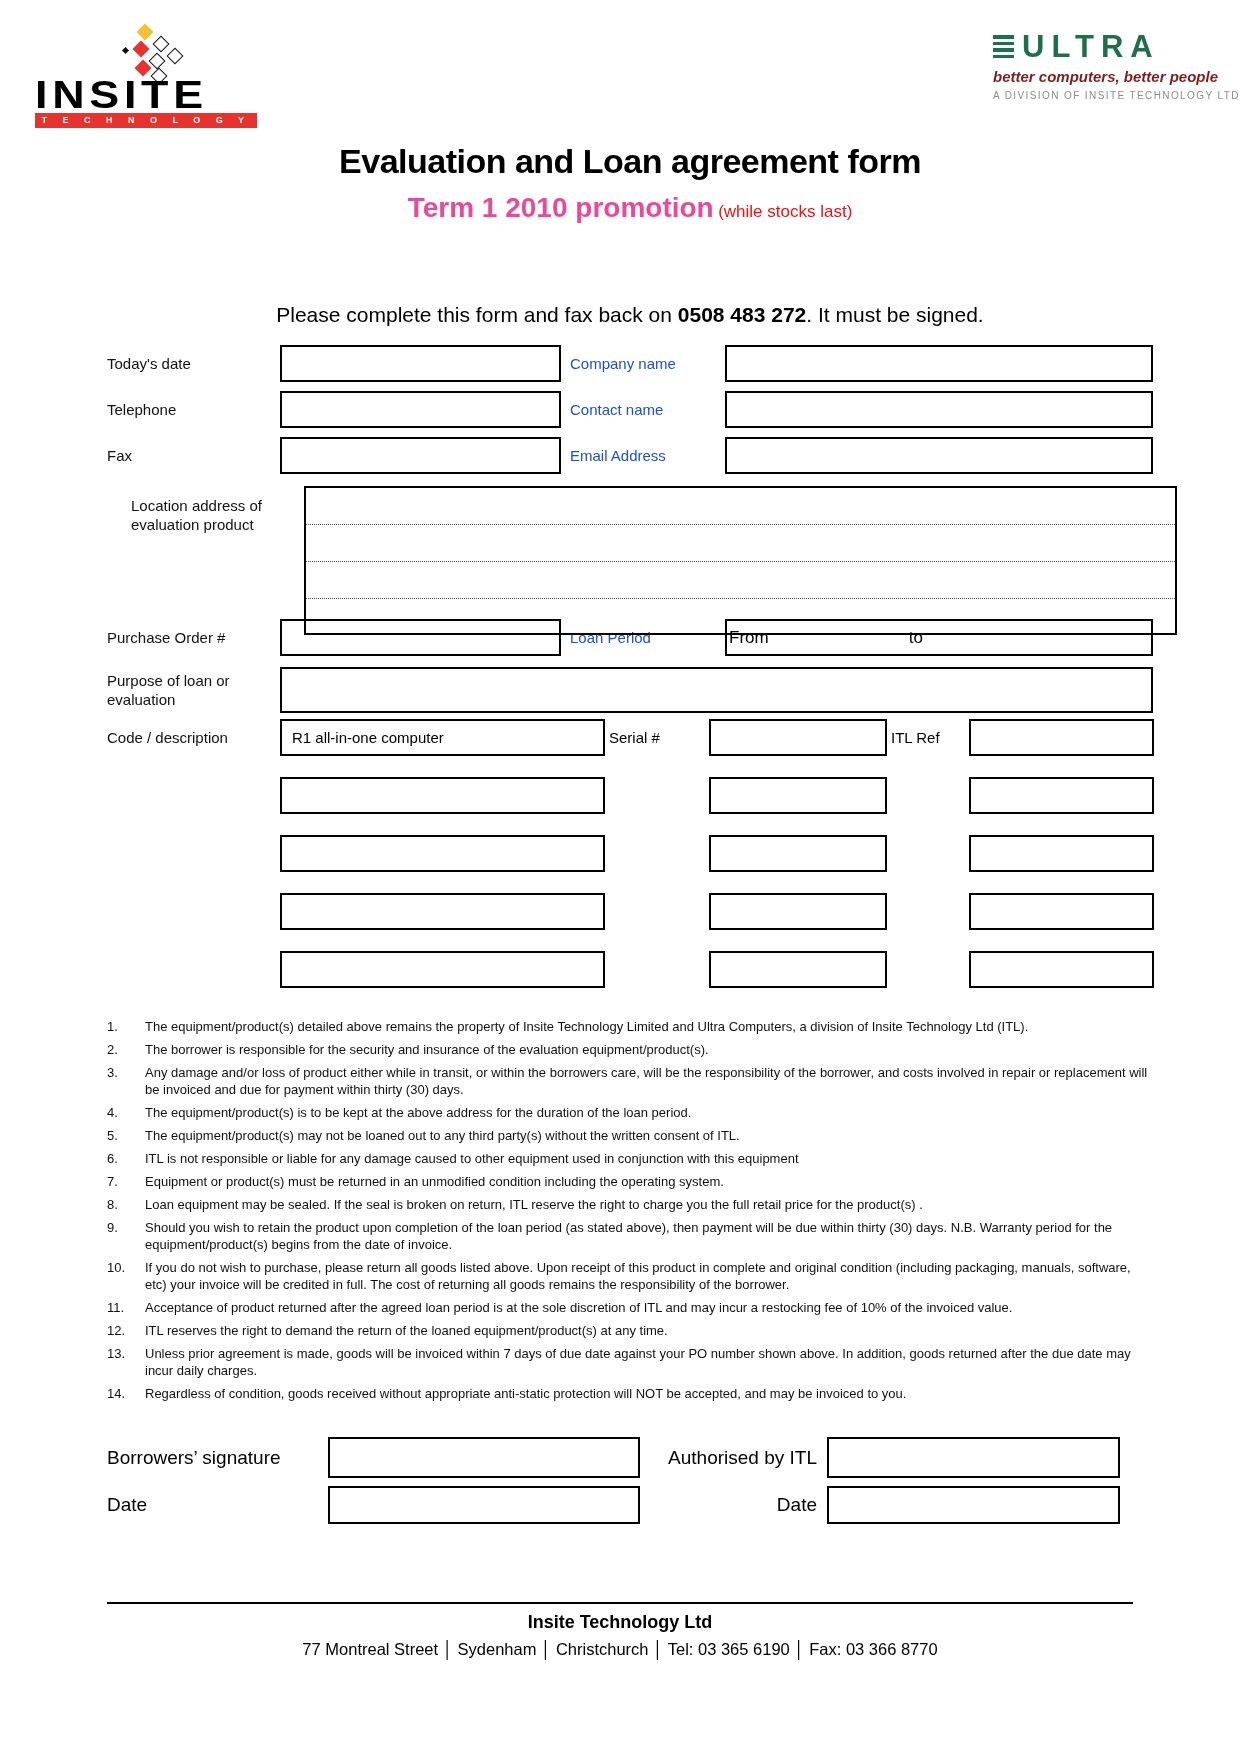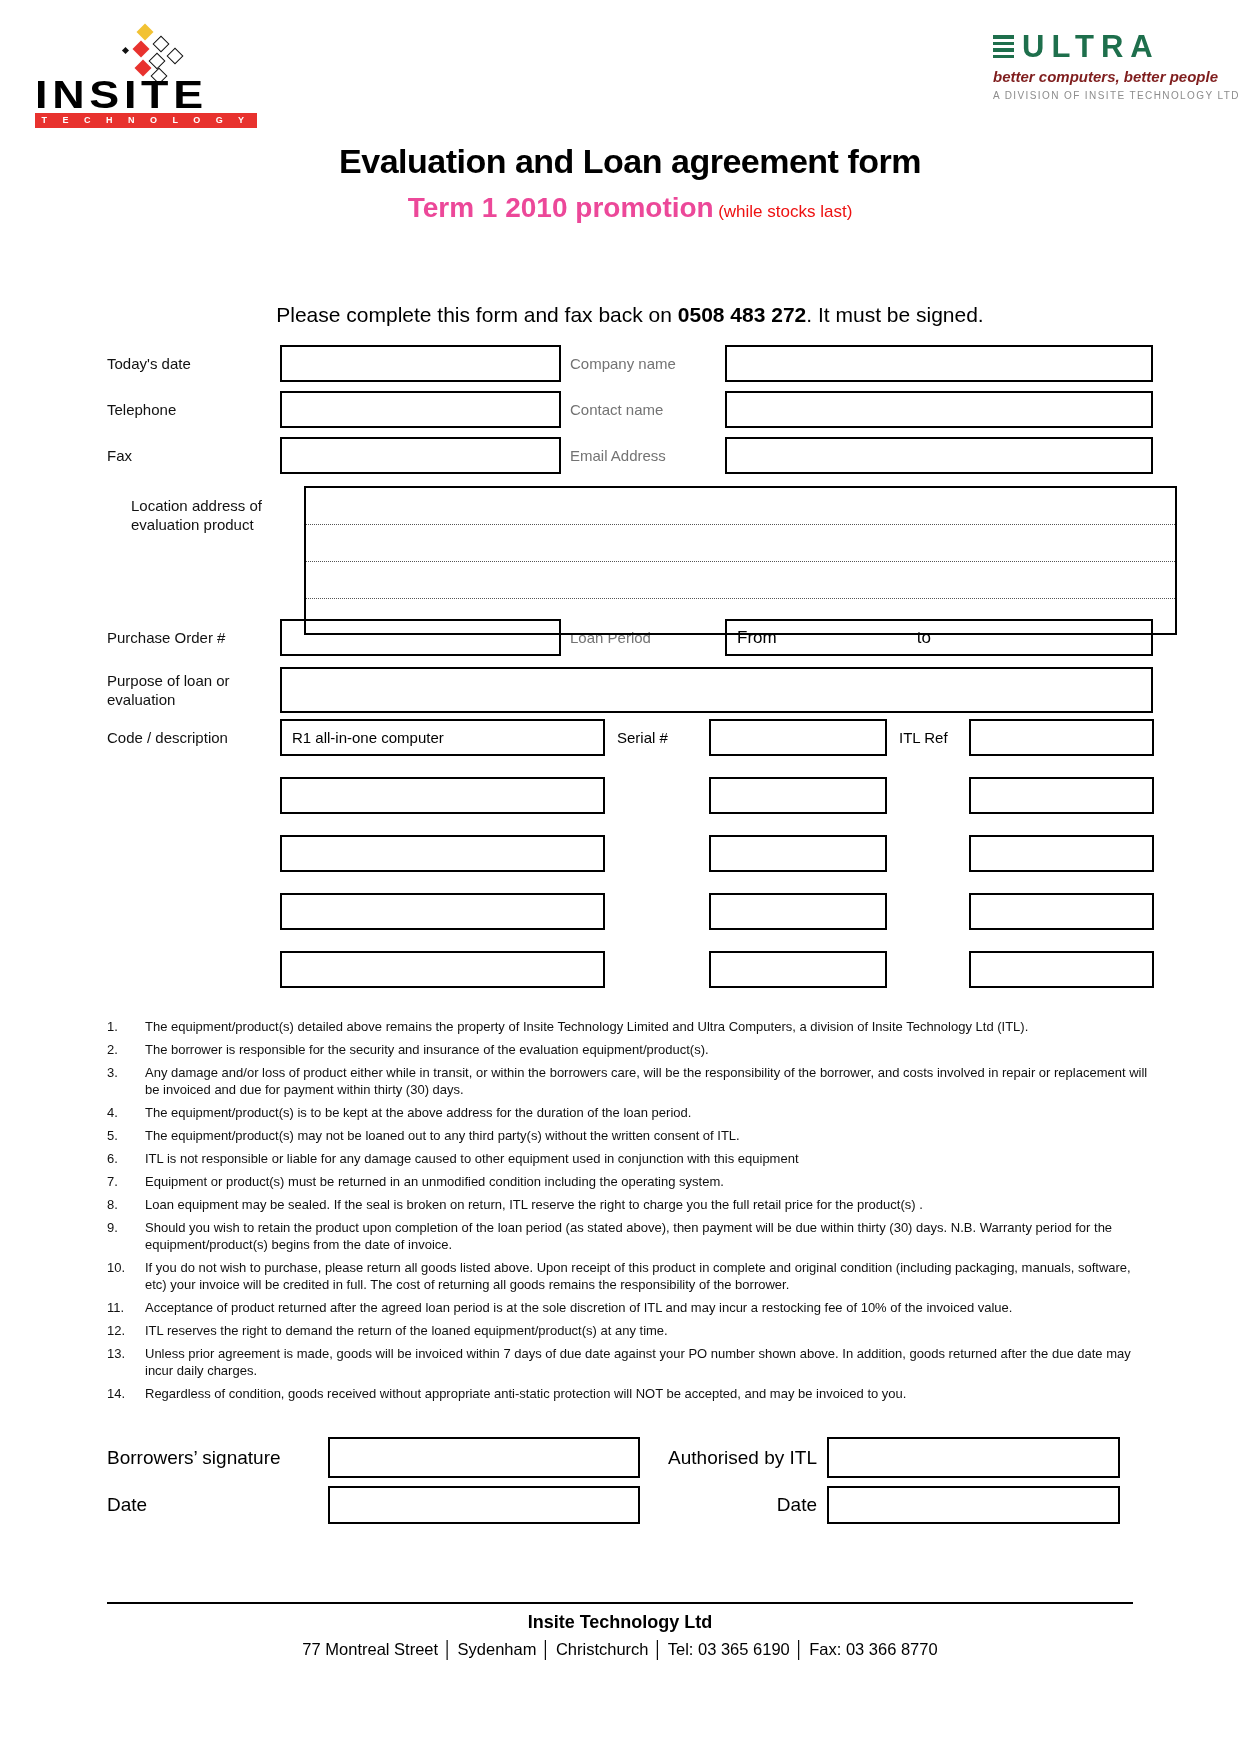--- a/index.html
+++ b/index.html
@@ -38,39 +38,39 @@
   .promo .main{color:#ec4899;font-size:28px;font-weight:700;}
   .promo .note{color:#ee1111;font-size:17px;}
   .offer{top:259px;color:#ee1111;font-size:21px;}
   .offer b{font-weight:700;}
   .instruction{top:303px;font-size:21px;}
   .instruction b{font-weight:700;}
   
   .form-area{position:absolute;top:343px;left:107px;width:1046px;}
   .frow{display:grid;grid-template-columns:173px 281px 164px 428px;align-items:center;height:41px;margin-bottom:5px;}
   .flabel{font-size:15px;color:#111;}
-  .midlabel{padding-left:9px;font-size:15px;color:#737373;}
+  .midlabel{padding-left:9px;font-size:15px;color:#1d4ed8;}
   .box{box-sizing:border-box;border:2px solid #000;background:#fff;height:37px;}
   .wide-row{display:grid;grid-template-columns:173px 873px;}
   .loc-row{margin-top:10px;height:117px;margin-left:24px;}
   .loc-label{font-size:15px;width:145px;padding-top:10px;line-height:19px;}
   .loc-box{box-sizing:border-box;border:2px solid #000;height:149px;position:relative;}
   .dotline{position:absolute;left:0;right:0;border-top:1px dotted #555;}
   .po-row{margin-top:14px;}
   .loan-box{display:flex;align-items:center;font-size:17px;}
-  .loan-box .from{margin-left:10px;}
+  .loan-box .from{margin-left:2px;}
   .loan-box .to{margin-left:140px;}
   .purpose-row{margin-top:9px;height:36px;align-items:center;display:grid;grid-template-columns:173px 873px;}
   .purpose-label{font-size:15px;width:130px;line-height:19px;}
   .purpose-box{box-sizing:border-box;border:2px solid #000;height:46px;}
   .code-table{margin-top:16px;display:grid;grid-template-columns:173px 325px 104px 178px 82px 185px;
     grid-auto-rows:37px;row-gap:21px;align-items:center;}
   .code-table .box{height:37px;}
   .code-text{display:flex;align-items:center;padding-left:10px;font-size:15px;}
-  .slabel{padding-left:12px;font-size:15px;}
+  .slabel{padding-left:4px;font-size:15px;}
   
   .terms{margin-top:30px;width:1046px;}
   .term{display:grid;grid-template-columns:38px 1fr;margin-bottom:6px;font-size:13px;line-height:17px;color:#111;}
   
   .sig-area{position:absolute;top:1437px;left:107px;width:1046px;}
   .sig-row{display:grid;grid-template-columns:221px 312px 187px 293px;align-items:center;height:41px;}
   .sig-row.second{margin-top:6px;}
   .sig-label{font-size:19px;font-weight:400;color:#000;}
   .auth-label{font-size:19px;text-align:right;padding-right:10px;}
   .sig-box{box-sizing:border-box;border:2px solid #000;height:41px;background:#fff;}

